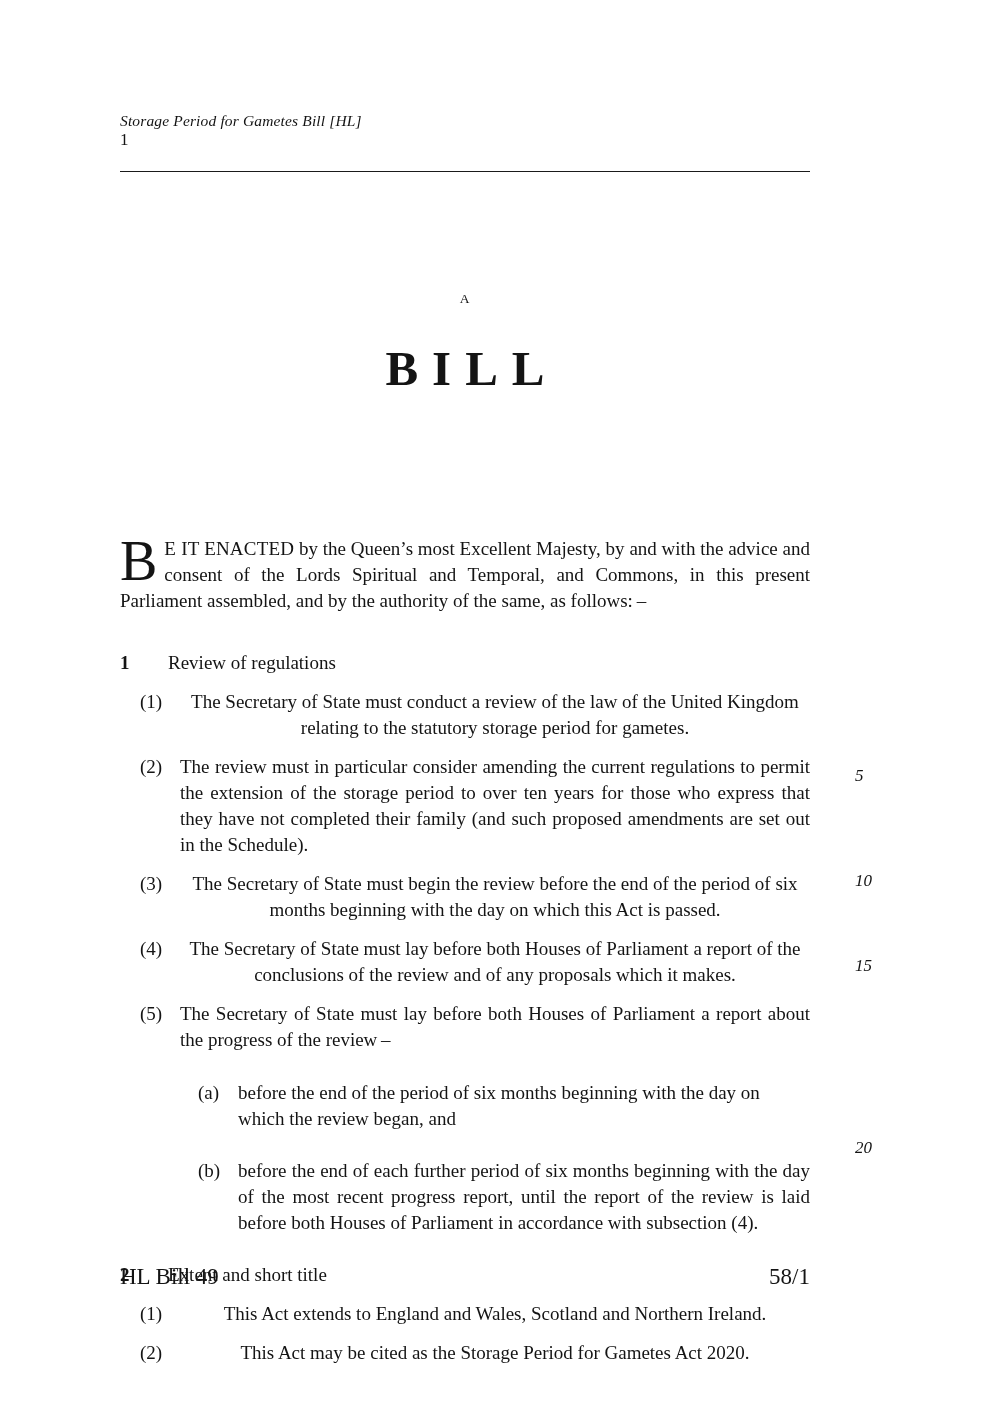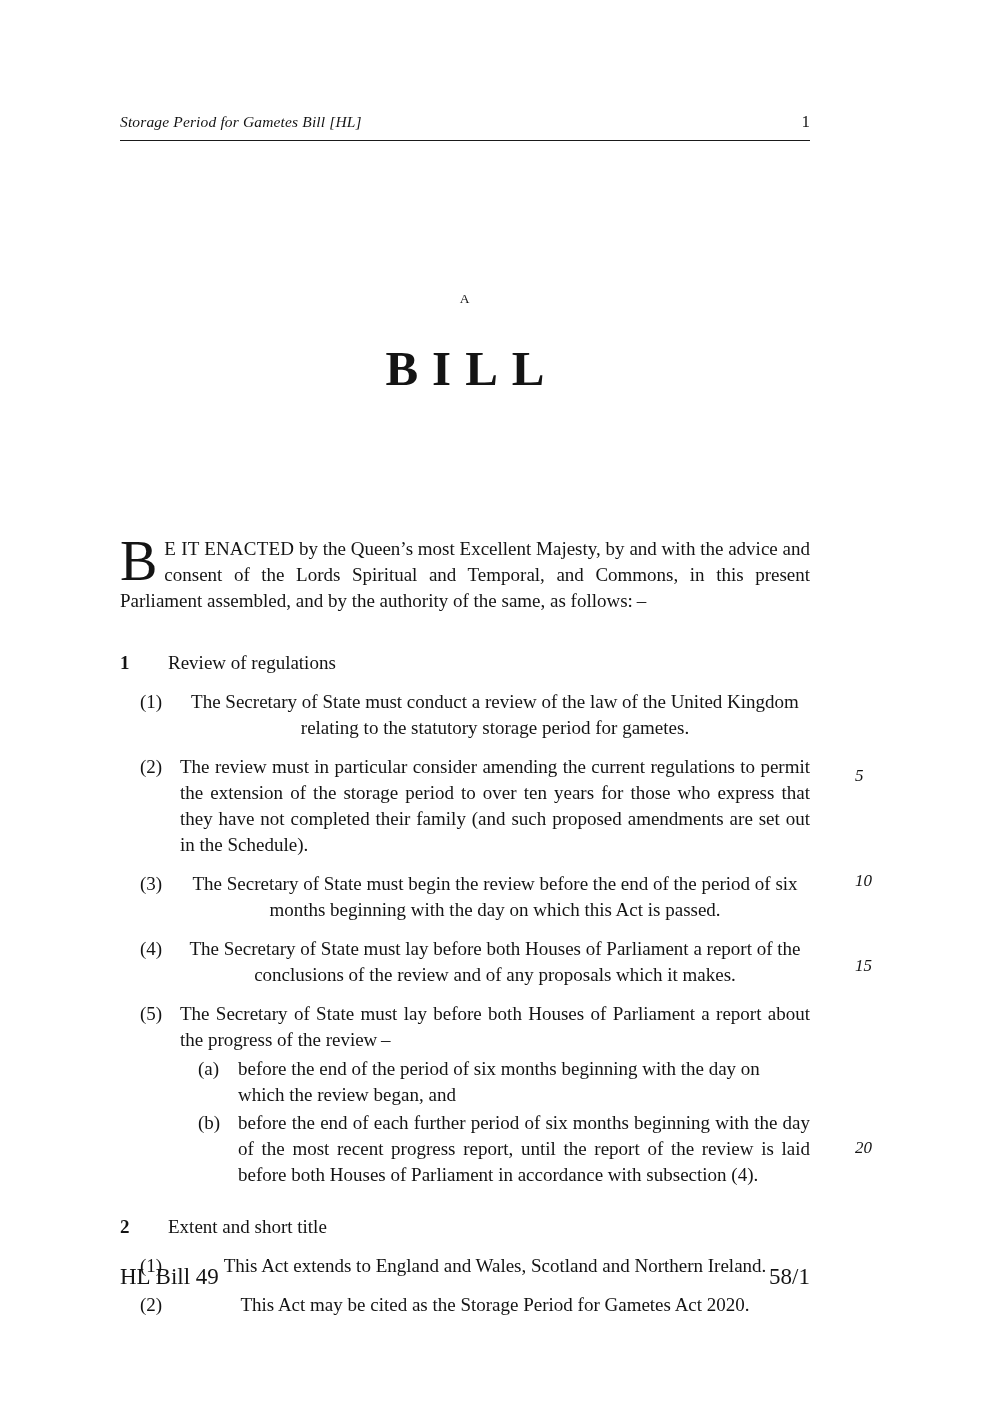--- a/index.html
+++ b/index.html
@@ -20,21 +20,22 @@
   
   .running-head {
     position: absolute;
     left: 120px;
     top: 112px;
     width: 690px;
     display: flex;
     align-items: baseline;
     justify-content: space-between;
     border-bottom: 1.4px solid #1a1a1a;
-    padding-bottom: 8px;
+    padding-bottom: 21px;
+    flex-direction: column;
   }
   .running-head-title {
     font-style: italic;
     font-size: 15.5px;
     letter-spacing: 0.15px;
   }
   .running-head-page {
     font-size: 17px;
   }
 
@@ -158,20 +159,21 @@
     flex: 0 0 58px;
     padding-left: 18px;
     box-sizing: border-box;
     line-height: 26px;
   }
   .para-body {
     flex: 1 1 auto;
     line-height: 26px;
     text-align: justify;
     text-justify: inter-word;
+    margin-top: 24px;
   }
   .para-body.nojust {
     text-align: left;
   }
   .para-list {
     margin-left: 60px;
     margin-top: 3px;
   }
 
   .section-gap {

